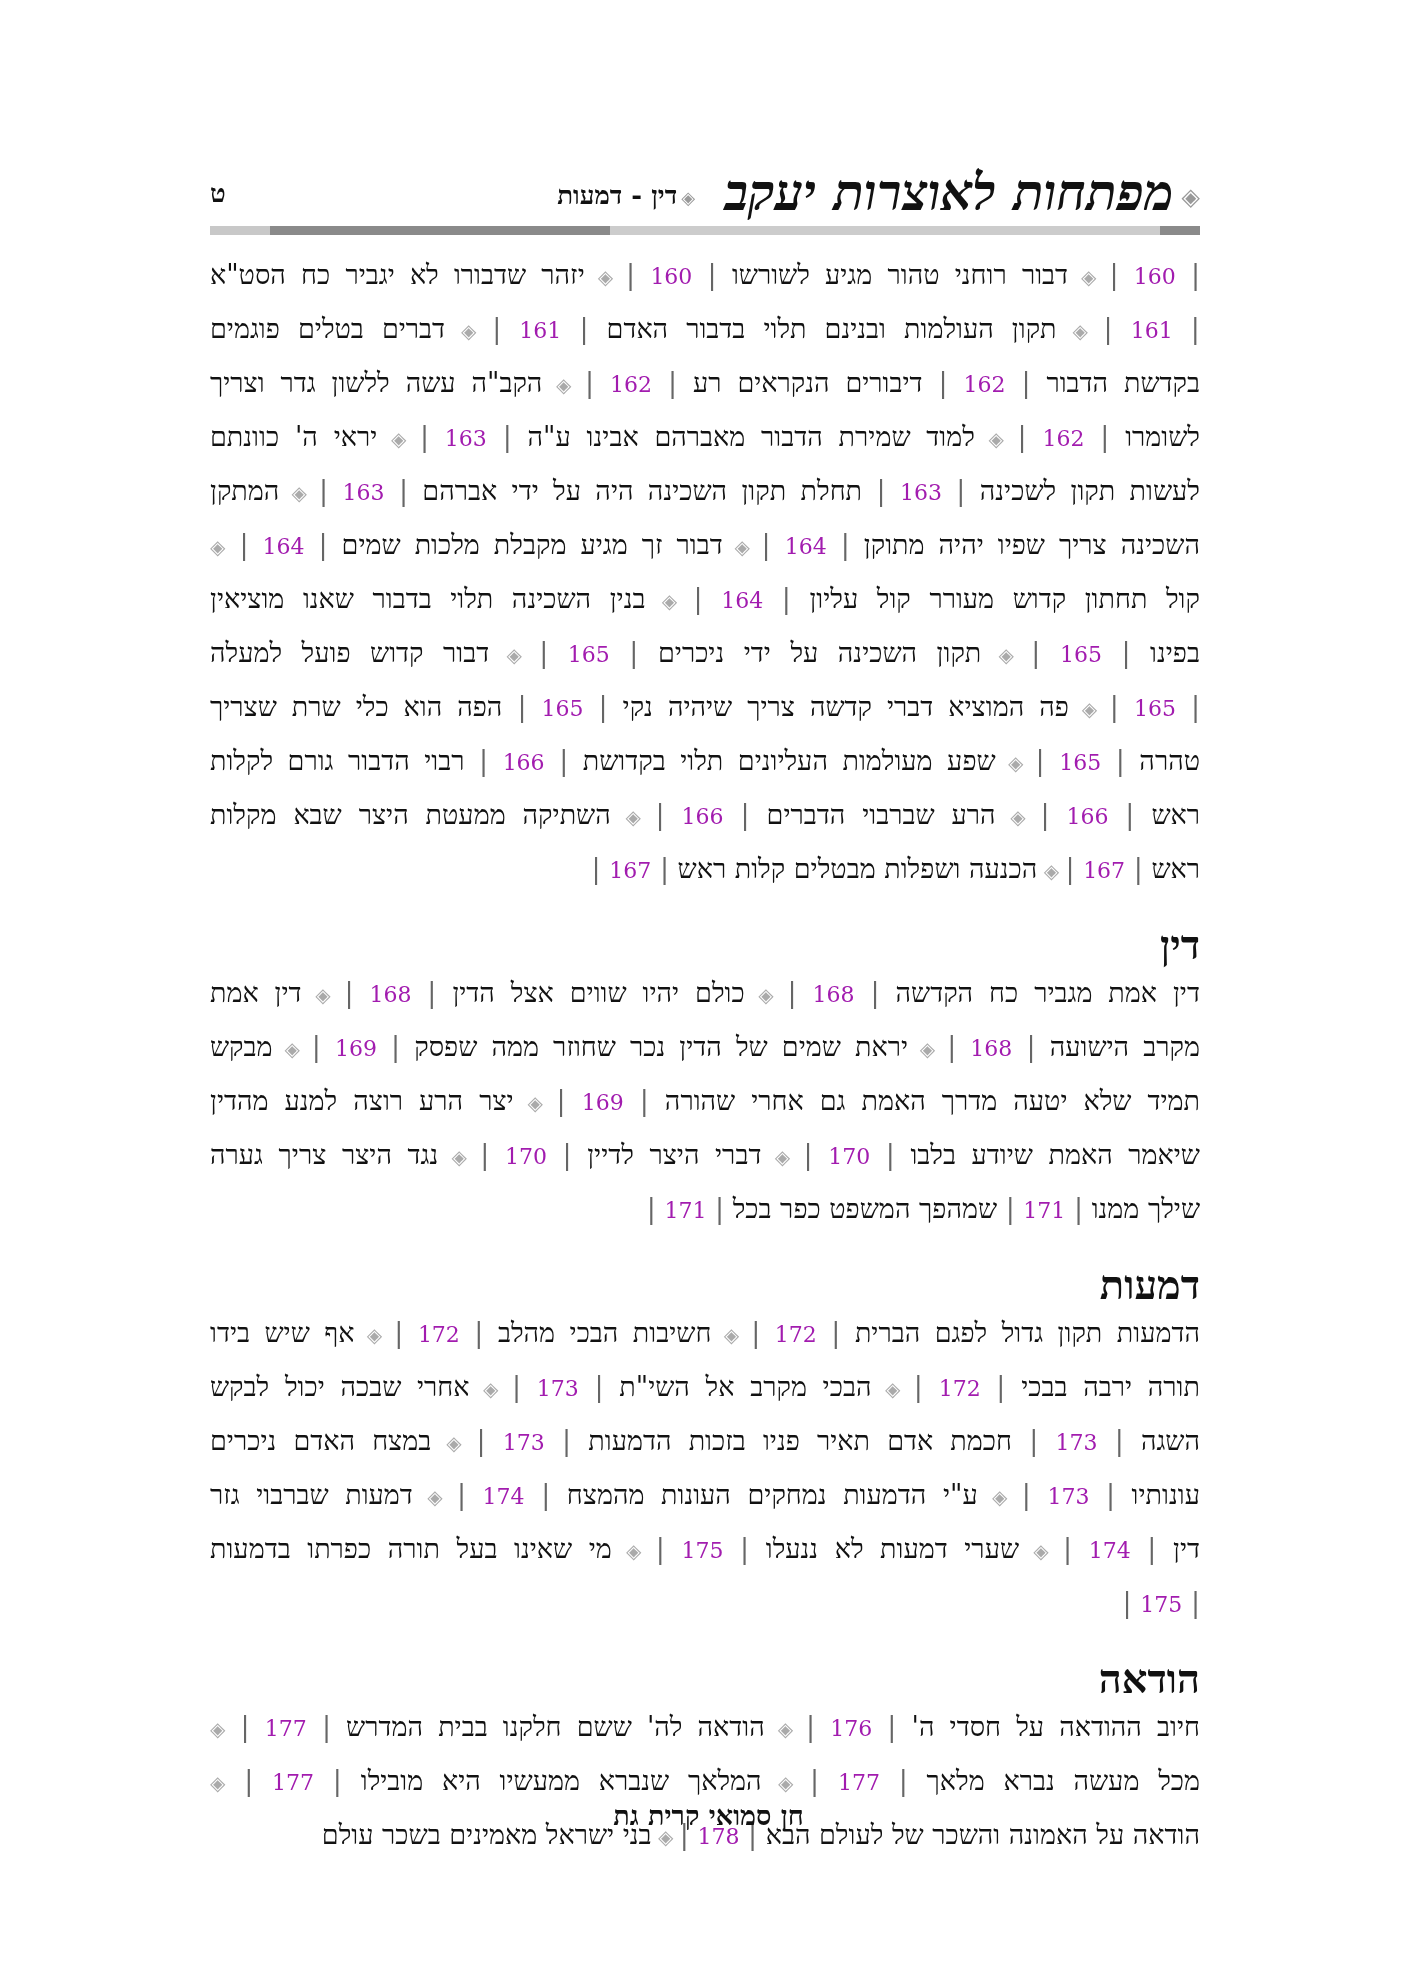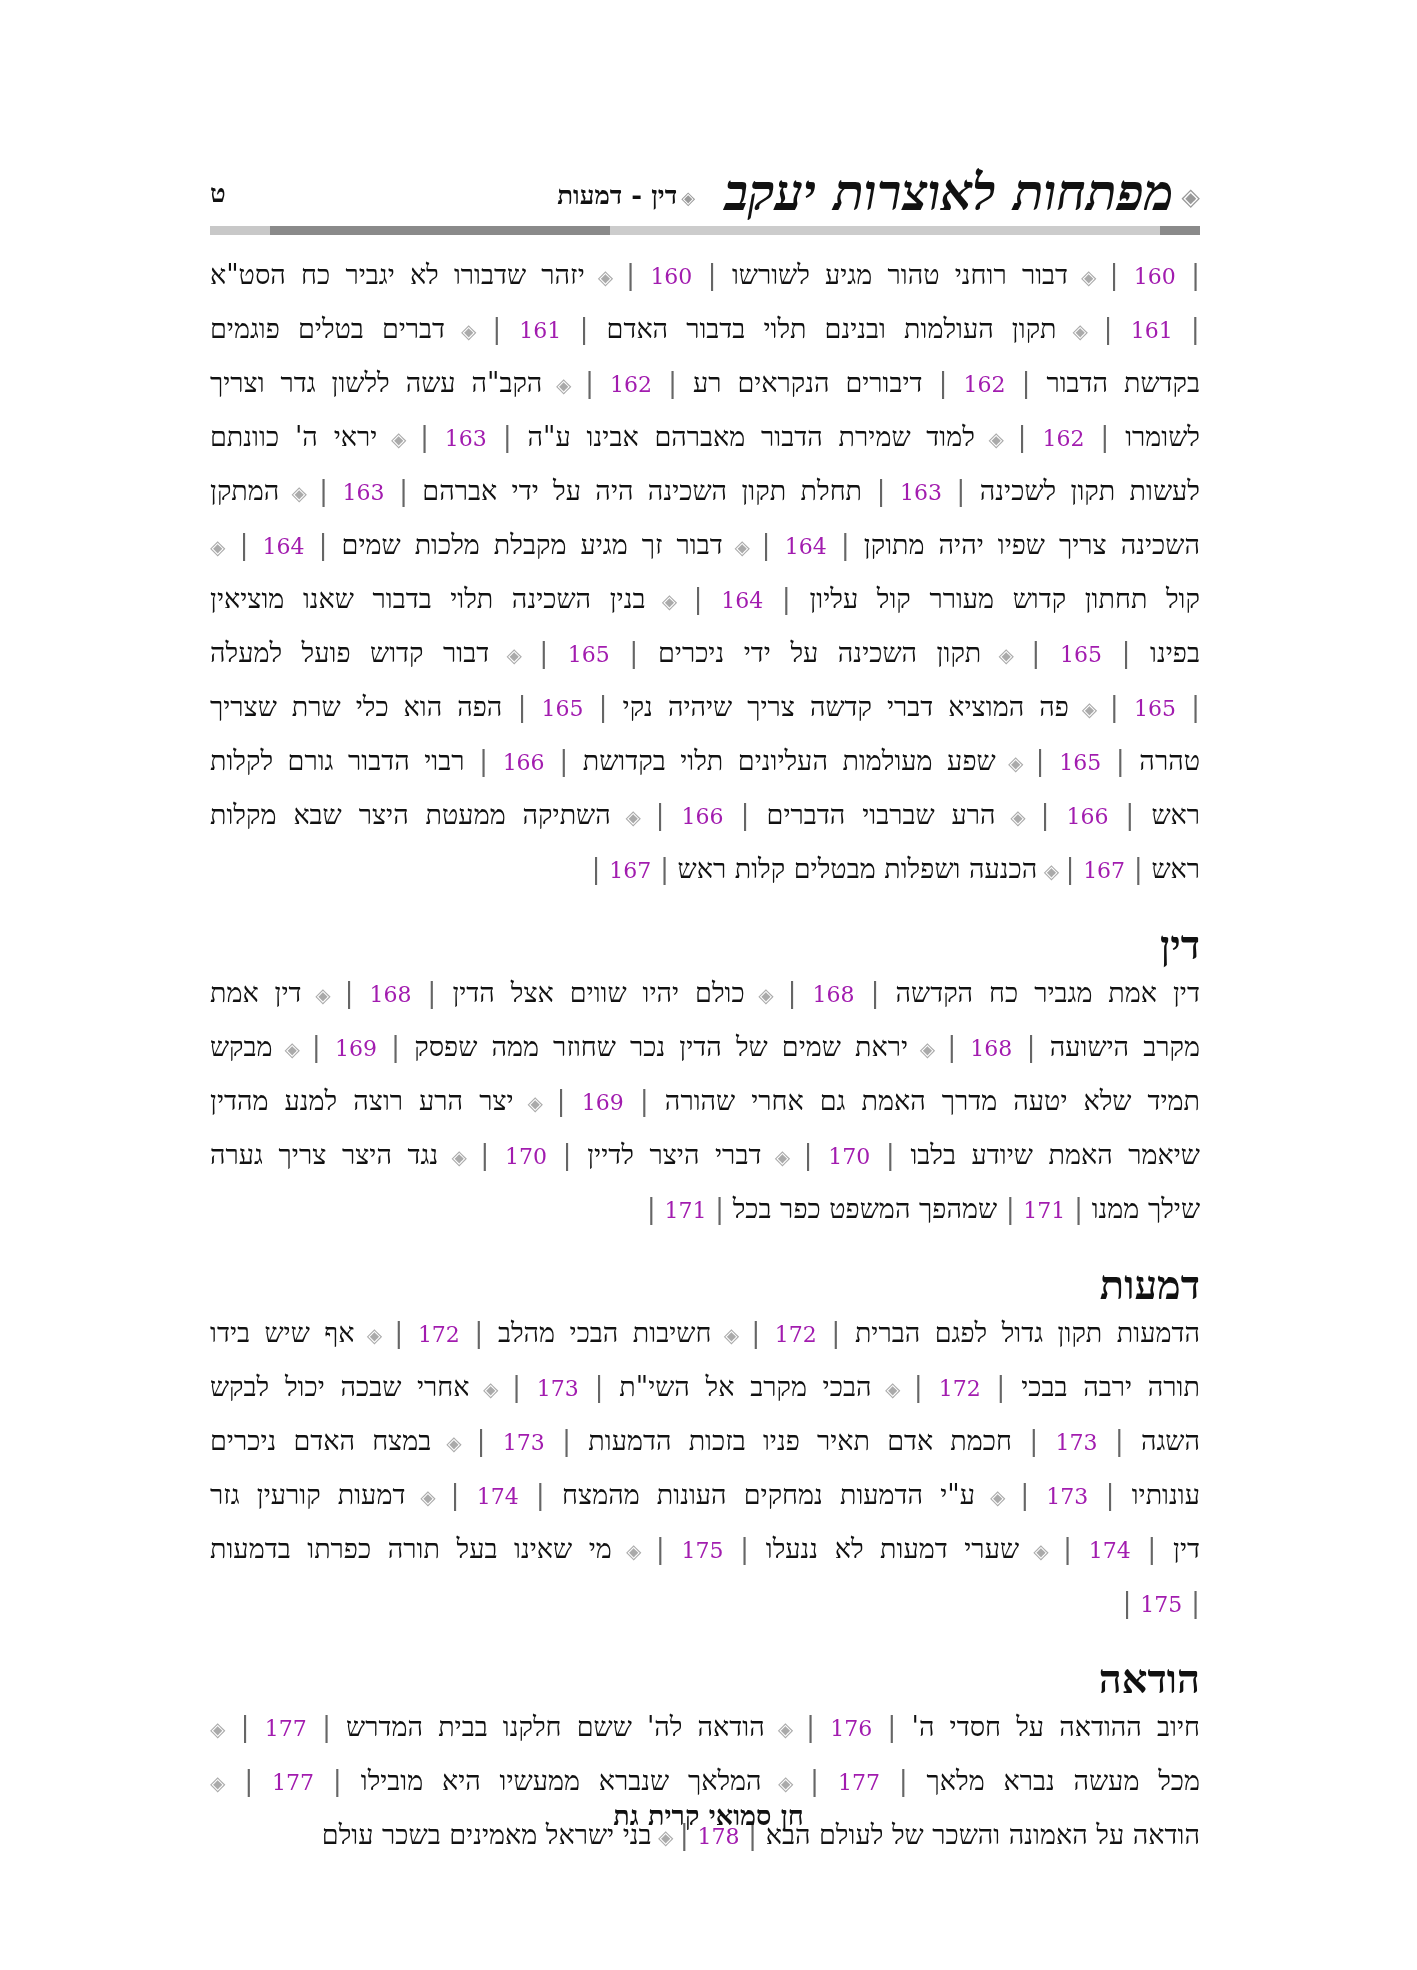--- a/index.html
+++ b/index.html
@@ -70,21 +70,21 @@
           <div class="line"><span>שיאמר האמת שיודע בלבו </span><span class="sep">|</span><span> </span><span class="num">170</span><span> </span><span class="sep">|</span><span class="dia"> ◈ </span><span>דברי היצר לדיין </span><span class="sep">|</span><span> </span><span class="num">170</span><span> </span><span class="sep">|</span><span class="dia"> ◈ </span><span>נגד היצר צריך גערה</span></div>
           <div class="line last"><span>שילך ממנו </span><span class="sep">|</span><span> </span><span class="num">171</span><span> </span><span class="sep">|</span><span> שמהפך המשפט כפר בכל </span><span class="sep">|</span><span> </span><span class="num">171</span><span> </span><span class="sep">|</span></div>
         </div>
       </div>
       <div class="section">
         <div class="section-title">דמעות</div>
         <div class="lines">
           <div class="line"><span>הדמעות תקון גדול לפגם הברית </span><span class="sep">|</span><span> </span><span class="num">172</span><span> </span><span class="sep">|</span><span class="dia"> ◈ </span><span>חשיבות הבכי מהלב </span><span class="sep">|</span><span> </span><span class="num">172</span><span> </span><span class="sep">|</span><span class="dia"> ◈ </span><span>אף שיש בידו</span></div>
           <div class="line"><span>תורה ירבה בבכי </span><span class="sep">|</span><span> </span><span class="num">172</span><span> </span><span class="sep">|</span><span class="dia"> ◈ </span><span>הבכי מקרב אל השי"ת </span><span class="sep">|</span><span> </span><span class="num">173</span><span> </span><span class="sep">|</span><span class="dia"> ◈ </span><span>אחרי שבכה יכול לבקש</span></div>
           <div class="line"><span>השגה </span><span class="sep">|</span><span> </span><span class="num">173</span><span> </span><span class="sep">|</span><span> חכמת אדם תאיר פניו בזכות הדמעות </span><span class="sep">|</span><span> </span><span class="num">173</span><span> </span><span class="sep">|</span><span class="dia"> ◈ </span><span>במצח האדם ניכרים</span></div>
-          <div class="line"><span>עונותיו </span><span class="sep">|</span><span> </span><span class="num">173</span><span> </span><span class="sep">|</span><span class="dia"> ◈ </span><span>ע"י הדמעות נמחקים העונות מהמצח </span><span class="sep">|</span><span> </span><span class="num">174</span><span> </span><span class="sep">|</span><span class="dia"> ◈ </span><span>דמעות קורעין גזר</span></div>
+          <div class="line"><span>עונותיו </span><span class="sep">|</span><span> </span><span class="num">173</span><span> </span><span class="sep">|</span><span class="dia"> ◈ </span><span>ע"י הדמעות נמחקים העונות מהמצח </span><span class="sep">|</span><span> </span><span class="num">174</span><span> </span><span class="sep">|</span><span class="dia"> ◈ </span><span>דמעות שברבוי גזר</span></div>
           <div class="line"><span>דין </span><span class="sep">|</span><span> </span><span class="num">174</span><span> </span><span class="sep">|</span><span class="dia"> ◈ </span><span>שערי דמעות לא ננעלו </span><span class="sep">|</span><span> </span><span class="num">175</span><span> </span><span class="sep">|</span><span class="dia"> ◈ </span><span>מי שאינו בעל תורה כפרתו בדמעות</span></div>
           <div class="line last"><span class="sep">|</span><span> </span><span class="num">175</span><span> </span><span class="sep">|</span></div>
         </div>
       </div>
       <div class="section">
         <div class="section-title">הודאה</div>
         <div class="lines">
           <div class="line"><span>חיוב ההודאה על חסדי ה' </span><span class="sep">|</span><span> </span><span class="num">176</span><span> </span><span class="sep">|</span><span class="dia"> ◈ </span><span>הודאה לה' ששם חלקנו בבית המדרש </span><span class="sep">|</span><span> </span><span class="num">177</span><span> </span><span class="sep">|</span><span> </span><span class="dia">◈</span></div>
           <div class="line"><span>מכל מעשה נברא מלאך </span><span class="sep">|</span><span> </span><span class="num">177</span><span> </span><span class="sep">|</span><span class="dia"> ◈ </span><span>המלאך שנברא ממעשיו היא מובילו </span><span class="sep">|</span><span> </span><span class="num">177</span><span> </span><span class="sep">|</span><span> </span><span class="dia">◈</span></div>
           <div class="line last"><span>הודאה על האמונה והשכר של לעולם הבא </span><span class="sep">|</span><span> </span><span class="num">178</span><span> </span><span class="sep">|</span><span class="dia"> ◈ </span><span>בני ישראל מאמינים בשכר עולם</span></div>

